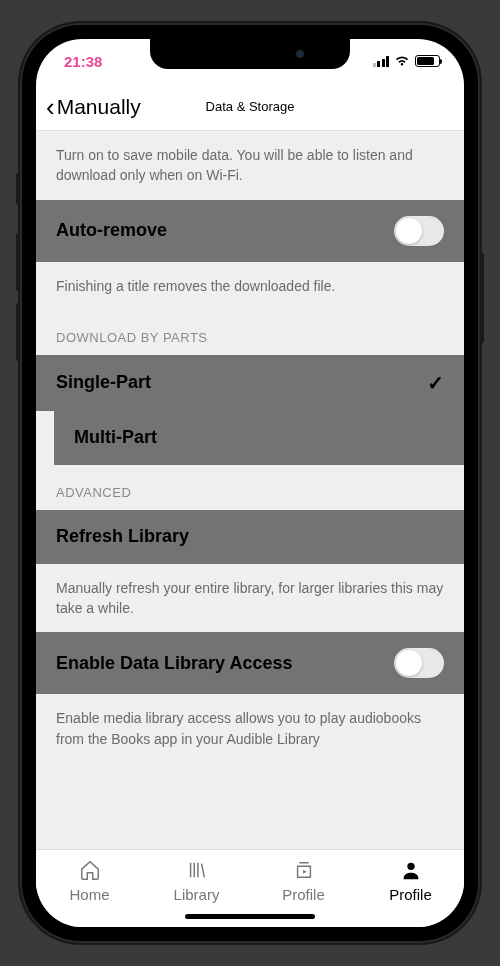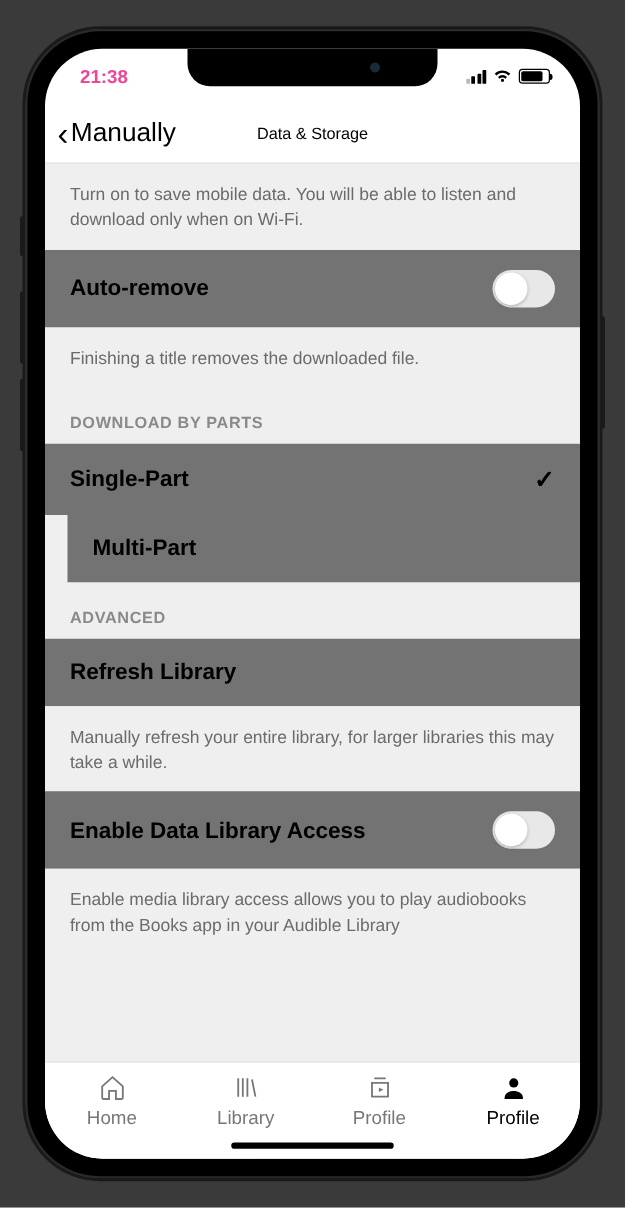--- a/index.html
+++ b/index.html
@@ -112,21 +112,21 @@
     line-height: 1.45;
     color: #6b6b6b;
     background: #efefef;
   }
   .section-hdr {
     padding: 20px 20px 10px;
     font-size: 13px;
     letter-spacing: 0.5px;
     color: #8a8a8a;
     background: #efefef;
-    font-weight: 700;
+    font-weight: 400;
   }
   .row {
     background: #737373;
     padding: 16px 20px;
     display: flex;
     align-items: center;
     justify-content: space-between;
     min-height: 54px;
     gap: 11px;
   }

